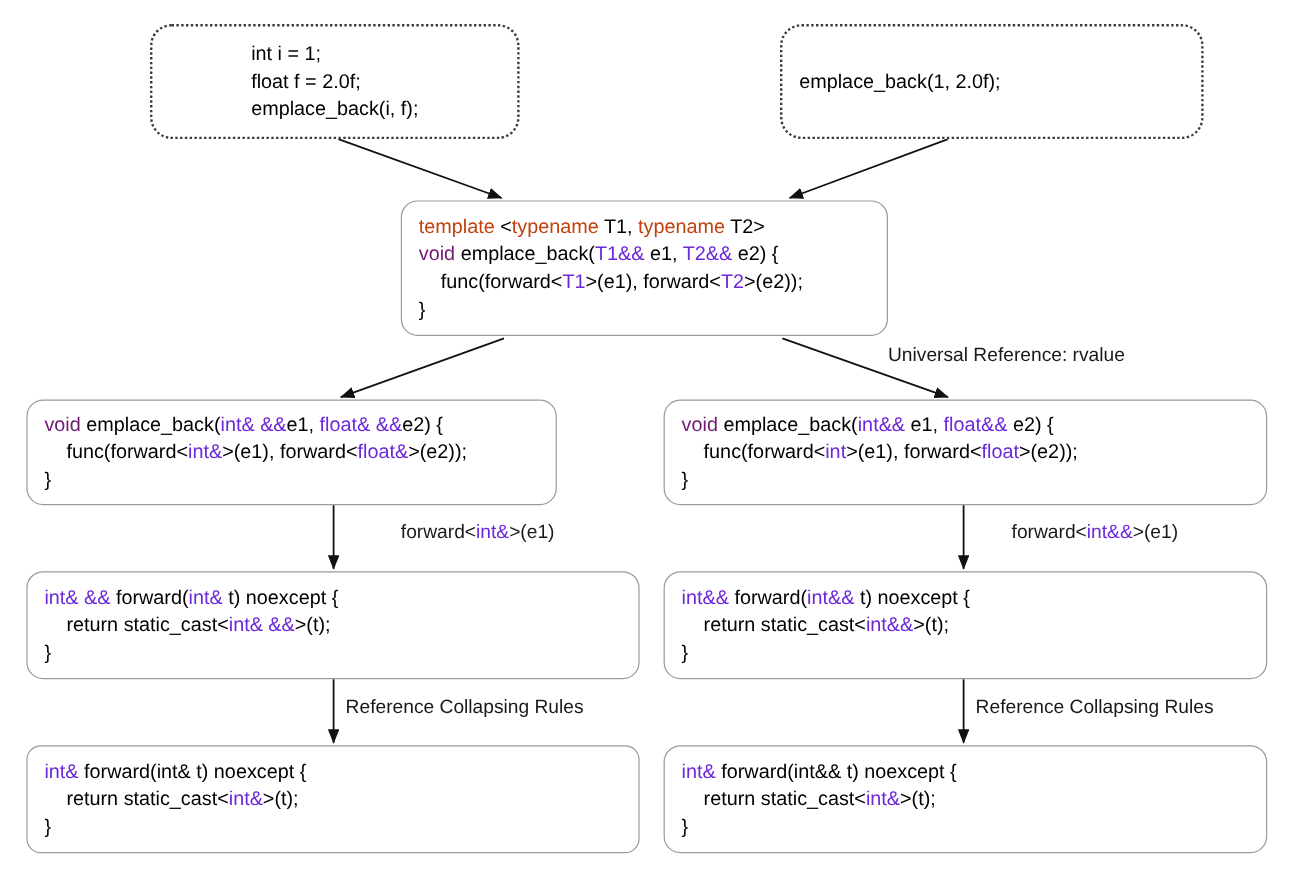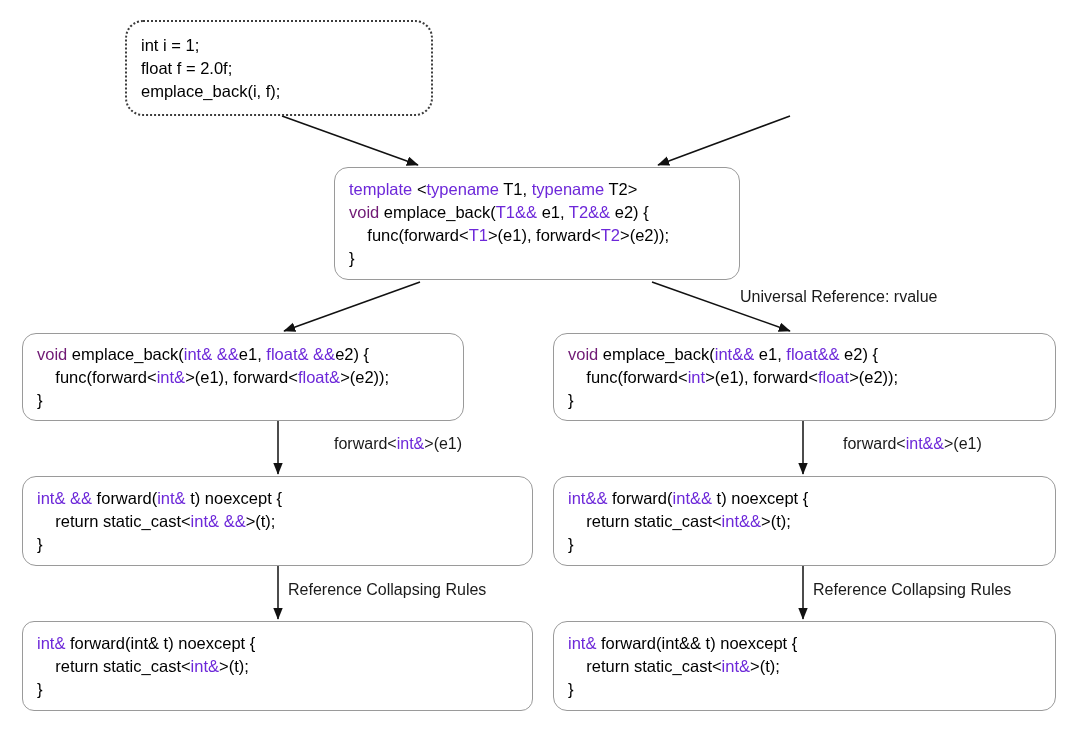--- a/index.html
+++ b/index.html
@@ -35,21 +35,21 @@
     border-radius: 18px;
   }
   .code {
     font-family: "Liberation Sans", sans-serif;
     font-size: 16.5px;
     line-height: 23px;
     white-space: pre;
     color: #000000;
     padding: 0 14px;
   }
-  .kw      { color: #6d28d9; }
+  .kw      { color: #c2410c; }
   .type    { color: #701a75; }
   .tpl     { color: #6d28d9; }
   .label {
     position: absolute;
     font-size: 16px;
     line-height: 20px;
     color: #1a1a1a;
     white-space: nowrap;
   }
   svg.arrows {
@@ -83,26 +83,29 @@
 
     <line x1="278" y1="421" x2="278" y2="474" stroke="#111111" stroke-width="1.5" marker-end="url(#ah)"></line>
 
     <line x1="803" y1="421" x2="803" y2="474" stroke="#111111" stroke-width="1.5" marker-end="url(#ah)"></line>
 
     <line x1="278" y1="566" x2="278" y2="619" stroke="#111111" stroke-width="1.5" marker-end="url(#ah)"></line>
 
     <line x1="803" y1="566" x2="803" y2="619" stroke="#111111" stroke-width="1.5" marker-end="url(#ah)"></line>
   </svg>
 
-  <div class="node dotted" style="left:125px; top:20px; width:308px; height:96px;">
+  <div class="node dotted" style="left:125px; top:20px; width:308px; height:96px;align-items:center;">
     <div class="code"><span>int i = 1;</span>
 <span>float f = 2.0f;</span>
 <span>emplace_back(i, f);</span></div>
   </div>
 
+  <div class="node dotted" style="left:650px; top:20px; width:353px; height:96px;">
+    <div class="code"><span>emplace_back(1, 2.0f);</span></div>
+  </div>
 
   <div class="node solid" style="left:334px; top:167px; width:406px; height:113px;">
     <div class="code"><span class="kw">template</span><span> &lt;</span><span class="kw">typename</span><span> T1, </span><span class="kw">typename</span><span> T2&gt;</span>
 <span class="type">void</span><span> emplace_back(</span><span class="tpl">T1&amp;&amp;</span><span> e1, </span><span class="tpl">T2&amp;&amp;</span><span> e2) {</span>
 <span>    func(forward&lt;</span><span class="tpl">T1</span><span>&gt;(e1), forward&lt;</span><span class="tpl">T2</span><span>&gt;(e2));</span>
 <span>}</span></div>
   </div>
 
   <div class="label" style="left:740px; top:287px;">Universal Reference: rvalue</div>
 

